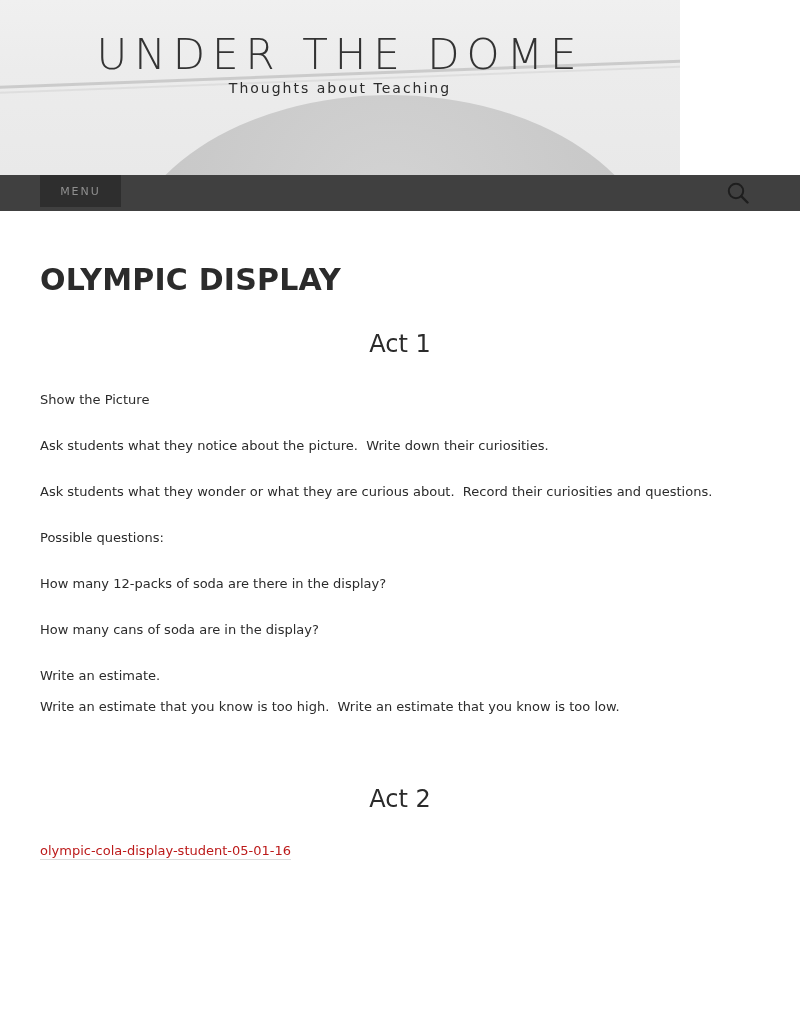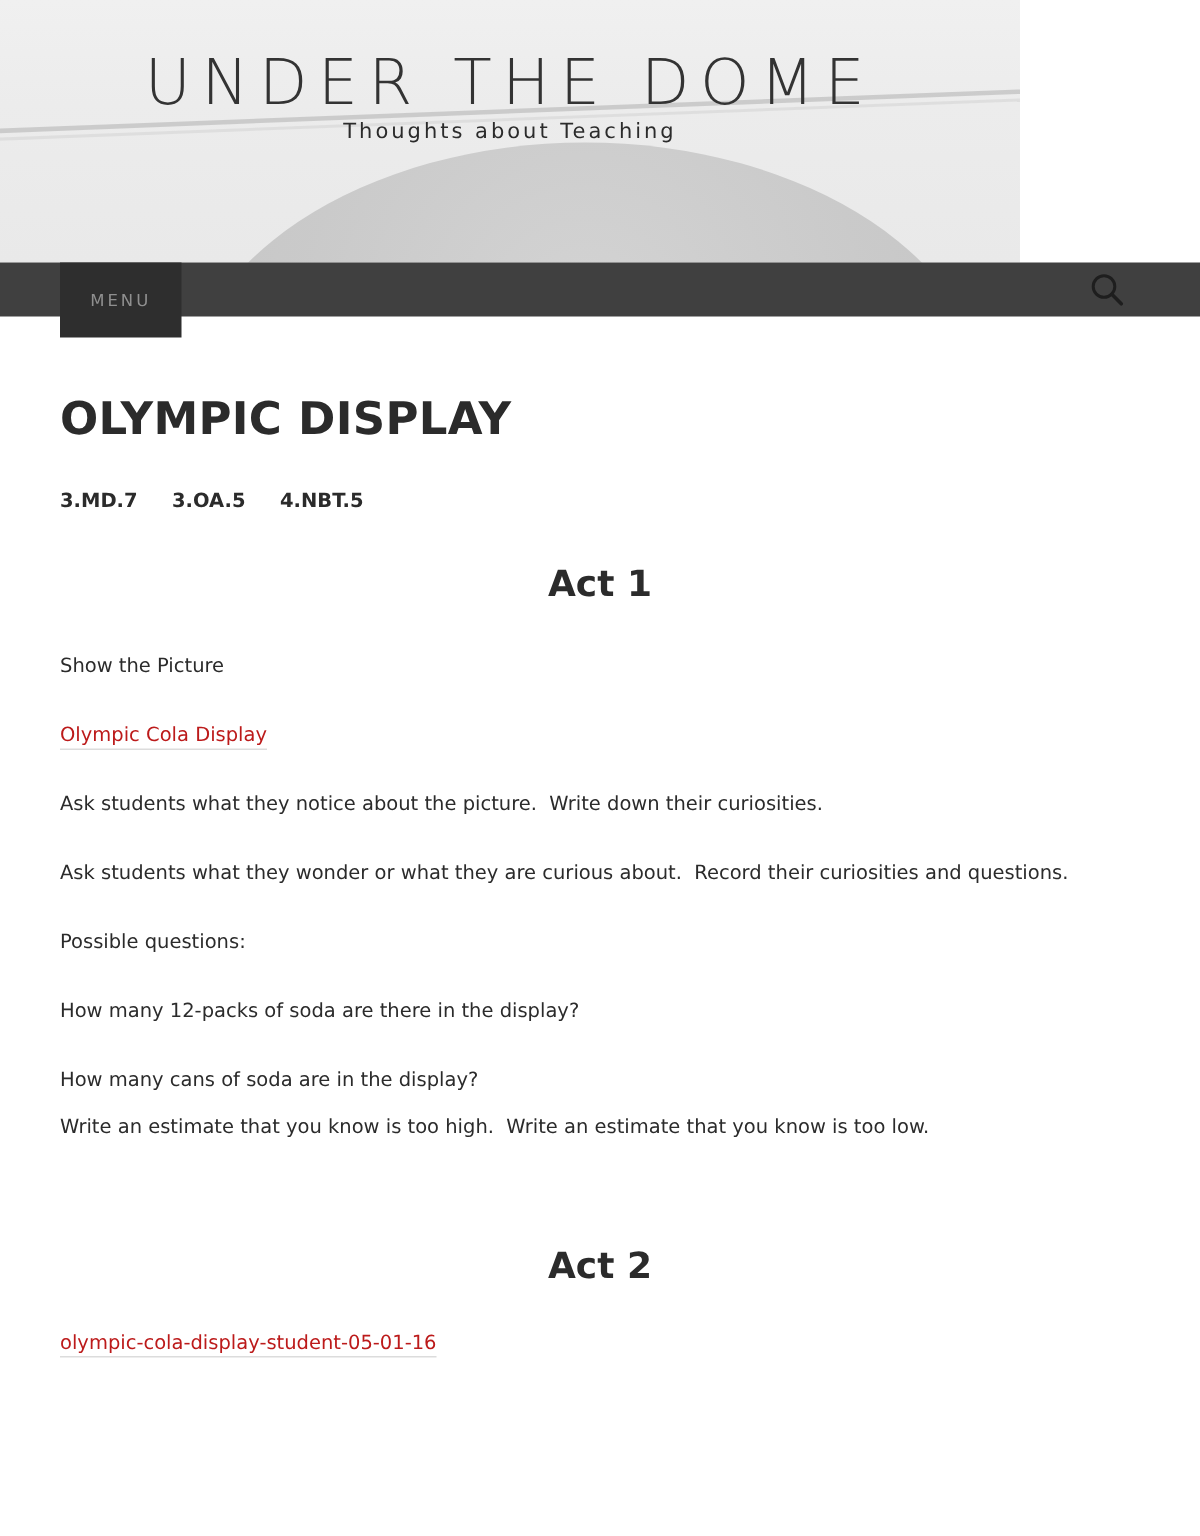--- a/index.html
+++ b/index.html
@@ -32,40 +32,40 @@
   }
   .site-description {
     position: absolute; left: 0; right: 0; top: 80px; text-align: center;
     font-size: 14px; letter-spacing: 2px; color: #2b2b2b;
   }
 
   .nav-bar {
     width: 800px; height: 36px; background: #404040; position: relative;
   }
   .menu-button {
-    position: absolute; left: 40px; top: 0; width: 81px; height: 50px;
+    position: absolute; left: 40px; top: 0; width: 81px; height: 32px;
     background: #2e2e2e; color: #8f8f8f; font-size: 11px; letter-spacing: 2px;
     display: flex; align-items: center; justify-content: center;
   }
   .search-toggle {
     position: absolute; left: 718px; top: 0; width: 40px; height: 36px;
     display: flex; align-items: center; justify-content: center;
   }
 
   .content { padding: 0 40px; }
   .entry-title {
     margin-top: 50px; font-size: 30px; font-weight: 700; color: #2b2b2b;
     letter-spacing: 0.2px; line-height: 38px;
   }
   .standards {
     margin-top: 27px; font-size: 13px; font-weight: 700; color: #2b2b2b;
     display: flex; gap: 23px; line-height: 18px;
   }
   .act-heading {
-    text-align: center; font-size: 24px; font-weight: 700; color: #2b2b2b;
+    text-align: center; font-size: 24px; font-weight: 400; color: #2b2b2b;
     line-height: 30px;
   }
   .act1 { margin-top: 30px; }
   .act2 { margin-top: 68px; }
   .para {
     font-size: 13px; line-height: 18px; color: #2b2b2b; margin-top: 28px;
   }
   .para.first { margin-top: 32px; }
   .link {
     color: #bc1a1a; text-decoration: none;
@@ -89,37 +89,30 @@
     <svg width="22" height="22" viewBox="0 0 22 22">
       <circle cx="9" cy="9" r="7.2" fill="none" stroke="#1e1e1e" stroke-width="2"></circle>
       <line x1="14.2" y1="14.2" x2="20.5" y2="20.5" stroke="#1e1e1e" stroke-width="2.4" stroke-linecap="round"></line>
     </svg>
   </div>
 </nav>
 
 <main class="content">
   <h1 class="entry-title">OLYMPIC DISPLAY</h1>
 
-  <div class="standards">
-    <span>3.MD.7</span>
-    <span>3.OA.5</span>
-    <span>4.NBT.5</span>
-  </div>
 
   <h2 class="act-heading act1">Act 1</h2>
 
   <p class="para first">Show the Picture</p>
-  <p class="para">
-    <a class="link">Olympic Cola Display</a>
-  </p>
   <p class="para" style="white-space:pre;">Ask students what they notice about the picture.  Write down their curiosities.</p>
   <p class="para" style="white-space:pre;">Ask students what they wonder or what they are curious about.  Record their curiosities and questions.</p>
   <p class="para">Possible questions:</p>
   <p class="para">How many 12-packs of soda are there in the display?</p>
   <p class="para">How many cans of soda are in the display?</p>
+  <p class="para">Write an estimate.</p>
   <p class="para" style="white-space:pre;margin-top:13px;">Write an estimate that you know is too high.  Write an estimate that you know is too low.</p>
 
   <h2 class="act-heading act2">Act 2</h2>
 
   <p class="para">
     <a class="link">olympic-cola-display-student-05-01-16</a>
   </p>
 </main>
 
 </body></html>

